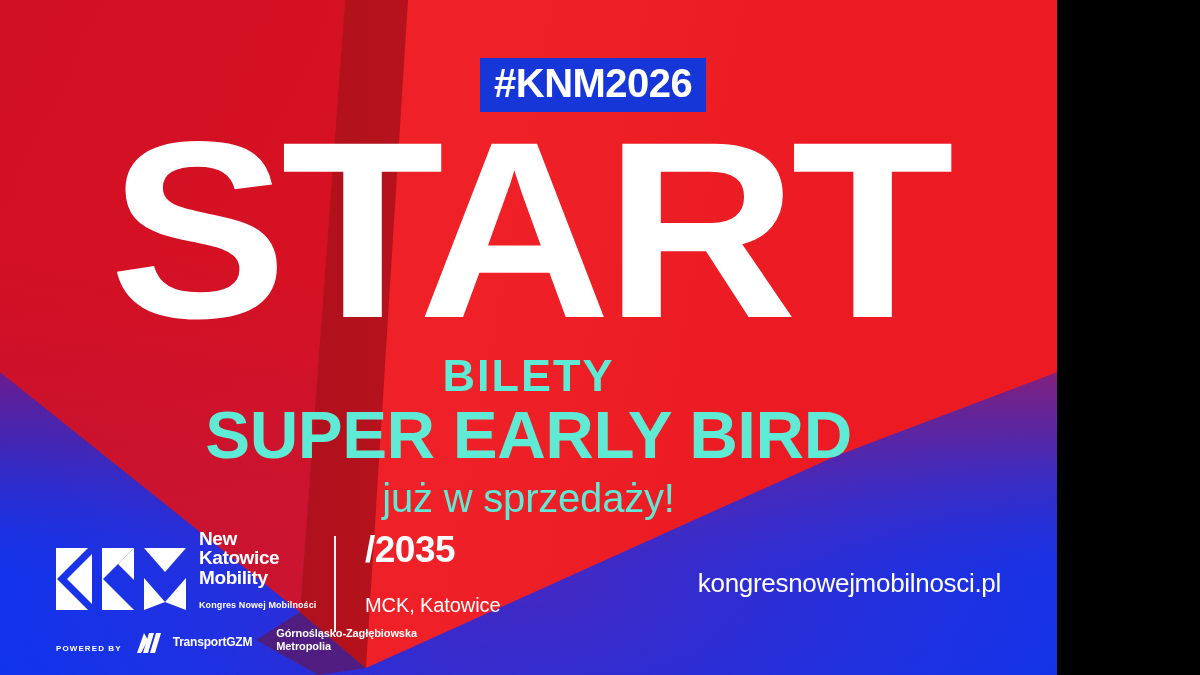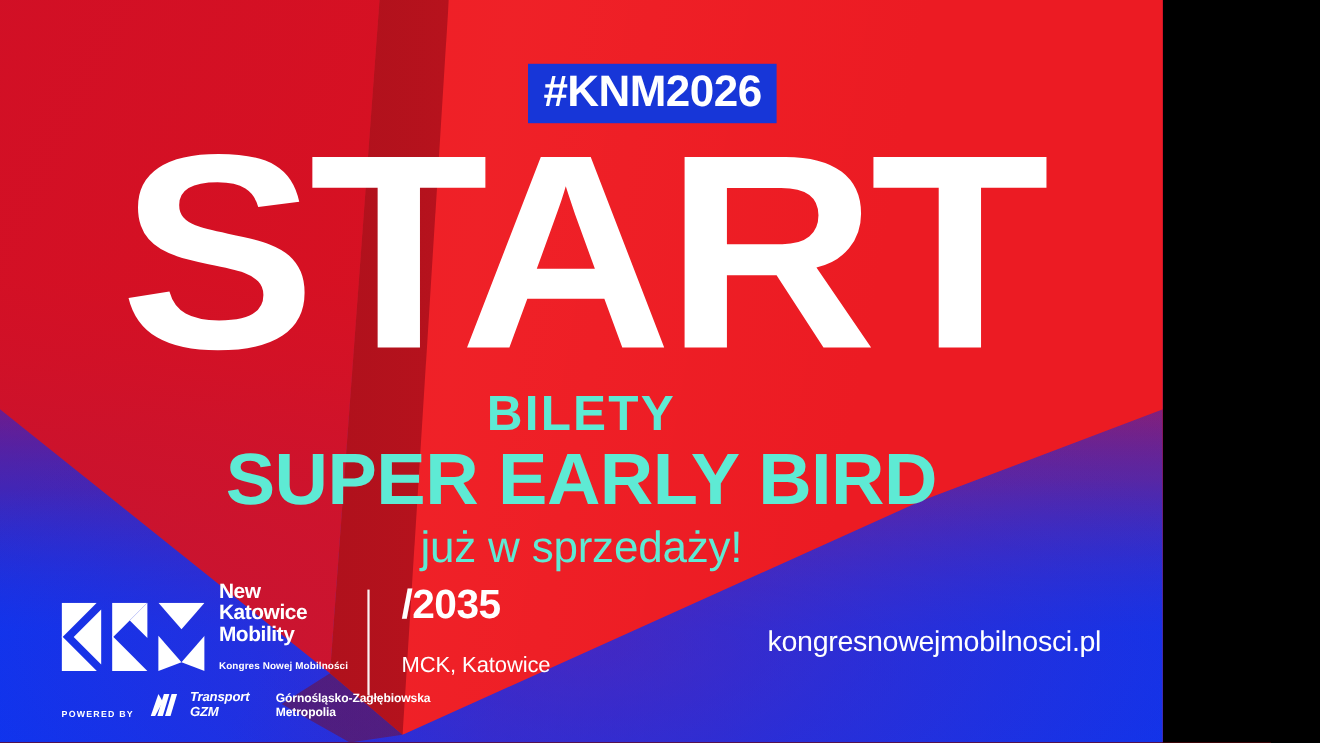--- a/index.html
+++ b/index.html
@@ -115,21 +115,21 @@
   .logo-top{display:flex;align-items:flex-end;gap:13px;}
   .knm-mark{width:130px;height:62px;display:block;}
   .knm-words{display:flex;flex-direction:column;line-height:1.02;padding-top:1px;}
   .knm-words .w{color:#fff;font-size:19px;font-weight:700;letter-spacing:-0.4px;}
   .knm-words .sublabel{color:#fff;font-size:9px;font-weight:700;letter-spacing:0.1px;margin-top:14px;}
 
   .powered-row{display:flex;align-items:flex-end;gap:14px;margin-top:17px;}
   .powered-by{color:#fff;font-size:8px;font-weight:700;letter-spacing:1.1px;}
   .gzm{display:flex;align-items:center;gap:7px;}
   .gzm-mark{width:30px;height:20px;display:block;}
-  .gzm-txt{display:flex;flex-direction:column;line-height:1.12;font-style:italic;}
+  .gzm-txt{display:flex;flex-direction:row;line-height:1.12;}
   .gzm-txt span{color:#fff;font-size:12px;font-weight:700;letter-spacing:-0.2px;}
   .metropolia{display:flex;flex-direction:column;line-height:1.15;margin-left:10px;}
   .metropolia span{color:#fff;font-size:11px;font-weight:700;letter-spacing:-0.1px;}
 
   .divider{
     position:absolute;left:334px;top:536px;width:2px;height:96px;background:#FFFFFF;opacity:.95;
   }
 
   .date-block{position:absolute;left:365px;top:530px;color:#FFFFFF;}
   .date-block .d1,.date-block .d2{

